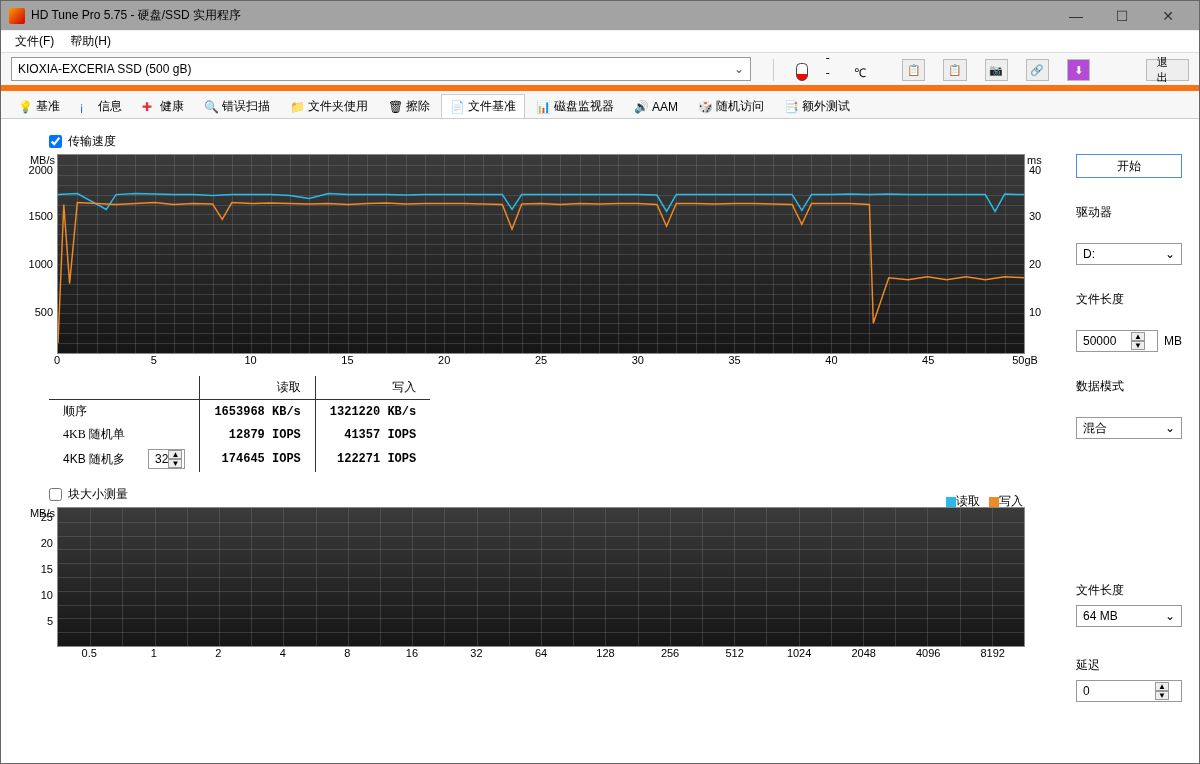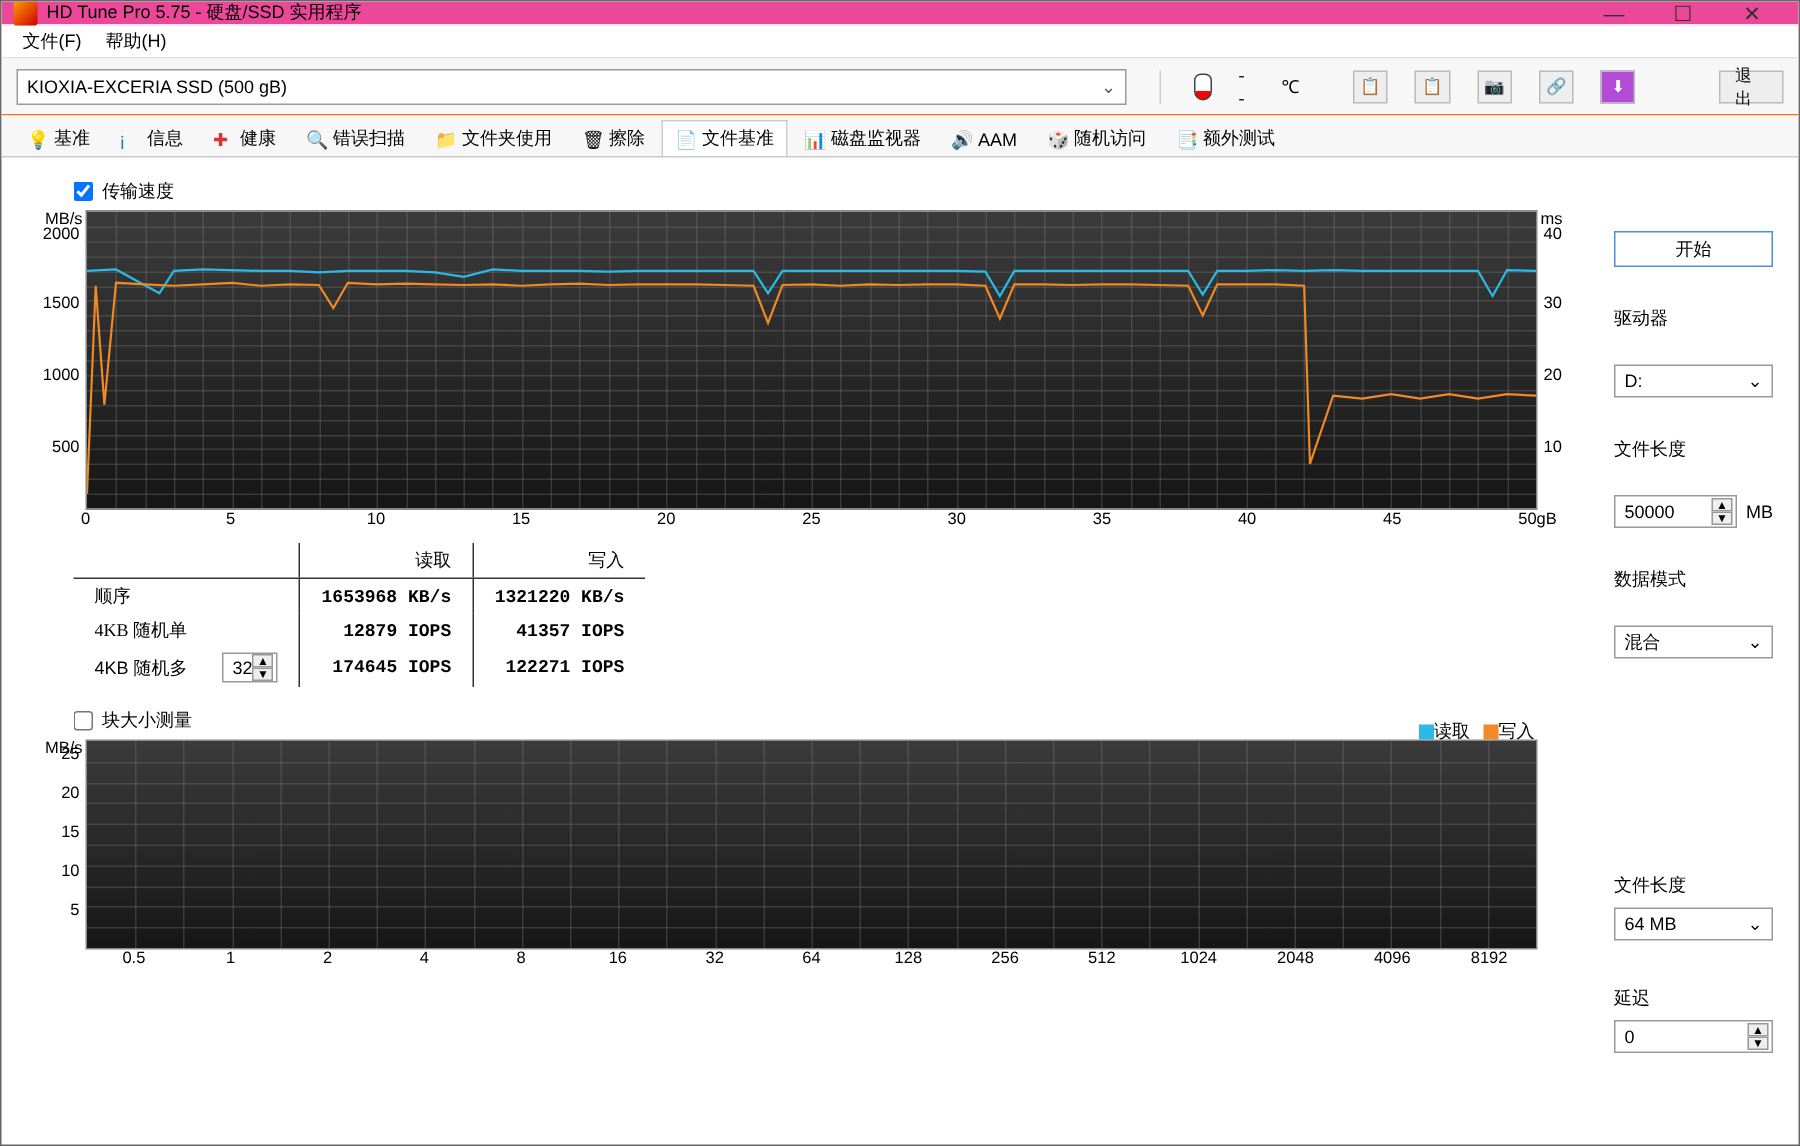--- a/index.html
+++ b/index.html
@@ -1,23 +1,23 @@
 <!DOCTYPE html>
 <html><head>
 <meta charset="utf-8">
 <style>
 *{box-sizing:border-box;margin:0;padding:0;font-family:"Microsoft YaHei",Tahoma,sans-serif;font-size:12px}
 body{background:#fff;color:#000;width:1200px;height:764px;overflow:hidden;border:1px solid #666}
-.titlebar{height:16px;display:flex;align-items:center;padding:0 8px;background:#ec4899;border-bottom:1px solid #eee}
+.titlebar{height:30px;display:flex;align-items:center;padding:0 8px;background:#a3a3a3;border-bottom:1px solid #eee}
 .titlebar .app-icon{width:16px;height:16px;margin-right:6px;background:linear-gradient(135deg,#f90,#c00);border-radius:2px}
 .titlebar .title{flex:1;font-size:12px}
 .titlebar .winbtn{width:46px;height:30px;display:flex;align-items:center;justify-content:center;font-size:14px;color:#333}
 .menubar{height:22px;display:flex;align-items:center;padding:0 6px;background:#fff;border-bottom:1px solid #ddd}
 .menubar .mitem{padding:2px 8px}
-.toolbar{height:38px;display:flex;align-items:center;padding:4px 10px;gap:18px;background:#f7f7f7;border-bottom:1px solid #f97316}
+.toolbar{height:38px;display:flex;align-items:flex-end;padding:4px 10px;gap:18px;background:#f7f7f7;border-bottom:6px solid #f97316}
 .drive-select{flex:0 0 740px;height:24px;border:1px solid #999;background:#fff;padding:2px 6px;font-family:Consolas,monospace;display:flex;align-items:center;justify-content:space-between}
 .drive-select .dd{color:#555}
 .tb-sep{width:1px;height:22px;background:#ccc;margin:0 4px}
 .tb-btn{width:24px;height:22px;border:1px solid #bbb;background:#eee;display:flex;align-items:center;justify-content:center;font-size:11px}
 .tb-btn.wide{width:auto;padding:0 10px}
 .tabbar{height:28px;display:flex;align-items:flex-end;padding:0 8px;background:#f7f7f7;border-bottom:1px solid #ccc;gap:2px}
 .tab{height:24px;display:flex;align-items:center;gap:4px;padding:0 8px;border:1px solid transparent;border-bottom:none;background:transparent}
 .tab.active{background:#fff;border-color:#ccc}
 .tab .ticon{width:14px;height:14px;display:inline-block}
 .content{padding:10px 14px}
@@ -34,21 +34,21 @@
 .yaxis-r{width:30px;position:relative}
 .yaxis-r .ylabel-unit{position:absolute;left:2px;top:0;font-size:11px}
 .yaxis-r .ytick{position:absolute;left:4px;font-size:11px}
 .xaxis{display:flex;margin-left:42px;margin-right:30px;height:16px;position:relative}
 .xaxis .xtick{position:absolute;font-size:11px;transform:translateX(-50%)}
 .sidepanel{position:absolute;right:18px;top:154px;width:106px;display:flex;flex-direction:column;gap:22px}
 .sp-btn{height:24px;border:1px solid #4a90d9;background:#fff;display:flex;align-items:center;justify-content:center}
 .sp-lbl{margin-top:4px}
 .sp-combo{height:22px;border:1px solid #999;background:#fff;display:flex;align-items:center;justify-content:space-between;padding:0 6px}
 .sp-spin{display:flex;align-items:center;gap:6px}
-.sp-spin .numfield{flex:1;height:22px;border:1px solid #999;background:#fff;display:flex;align-items:center;justify-content:space-between;padding:0 2px 0 6px}
+.sp-spin .numfield{flex:1;height:22px;border:1px solid #999;background:#fff;display:flex;align-items:center;justify-content:space-between;padding:0 12px 0 6px}
 .spinbtns{display:flex;flex-direction:column}
 .spinbtns .sb{width:14px;height:9px;border:1px solid #999;font-size:8px;line-height:7px;text-align:center;background:#eee}
 .data-table{margin:6px 0 0 34px;border-collapse:collapse}
 .data-table td,.data-table th{padding:3px 14px;text-align:right;font-family:Consolas,"Courier New",monospace;font-weight:bold;border-left:1px solid #333;font-size:12px}
 .data-table td:first-child,.data-table th:first-child{text-align:left;font-family:"Microsoft YaHei";font-weight:normal;border-left:none}
 .data-table th{border-bottom:1px solid #333;font-family:"Microsoft YaHei";font-weight:normal}
 .qd-spin{display:inline-flex;align-items:center;border:1px solid #999;height:20px;padding:0 2px 0 6px;font-family:Consolas;margin-left:20px}
 .block-section{margin-top:14px}
 .bottom-shell .graph-canvas{height:140px}
 .bottom-legend{position:absolute;right:32px;top:-14px;font-size:11px}

